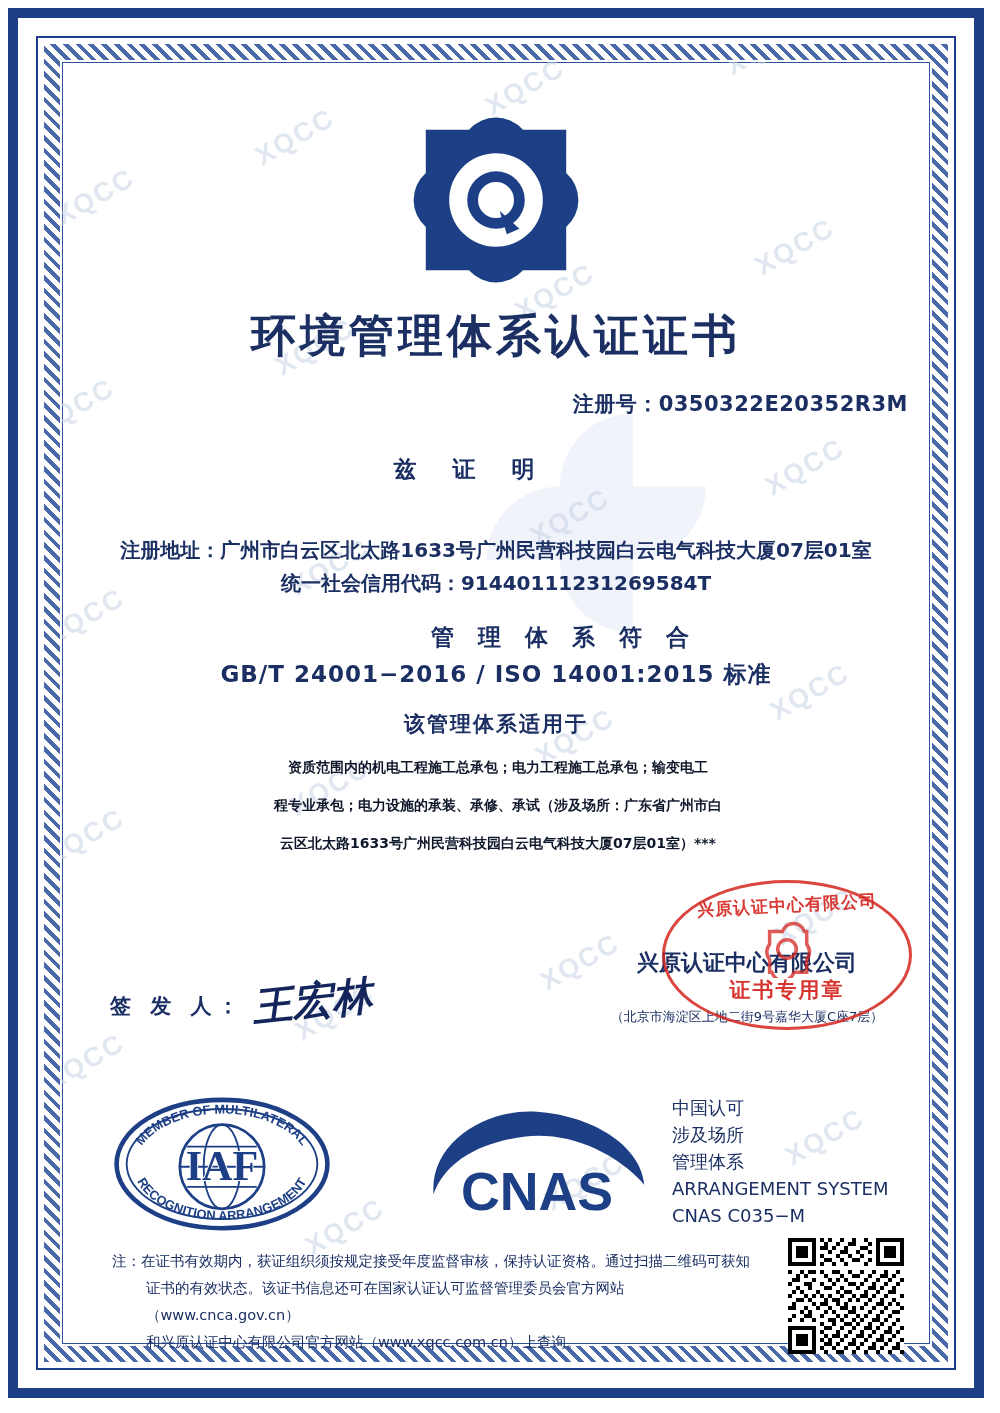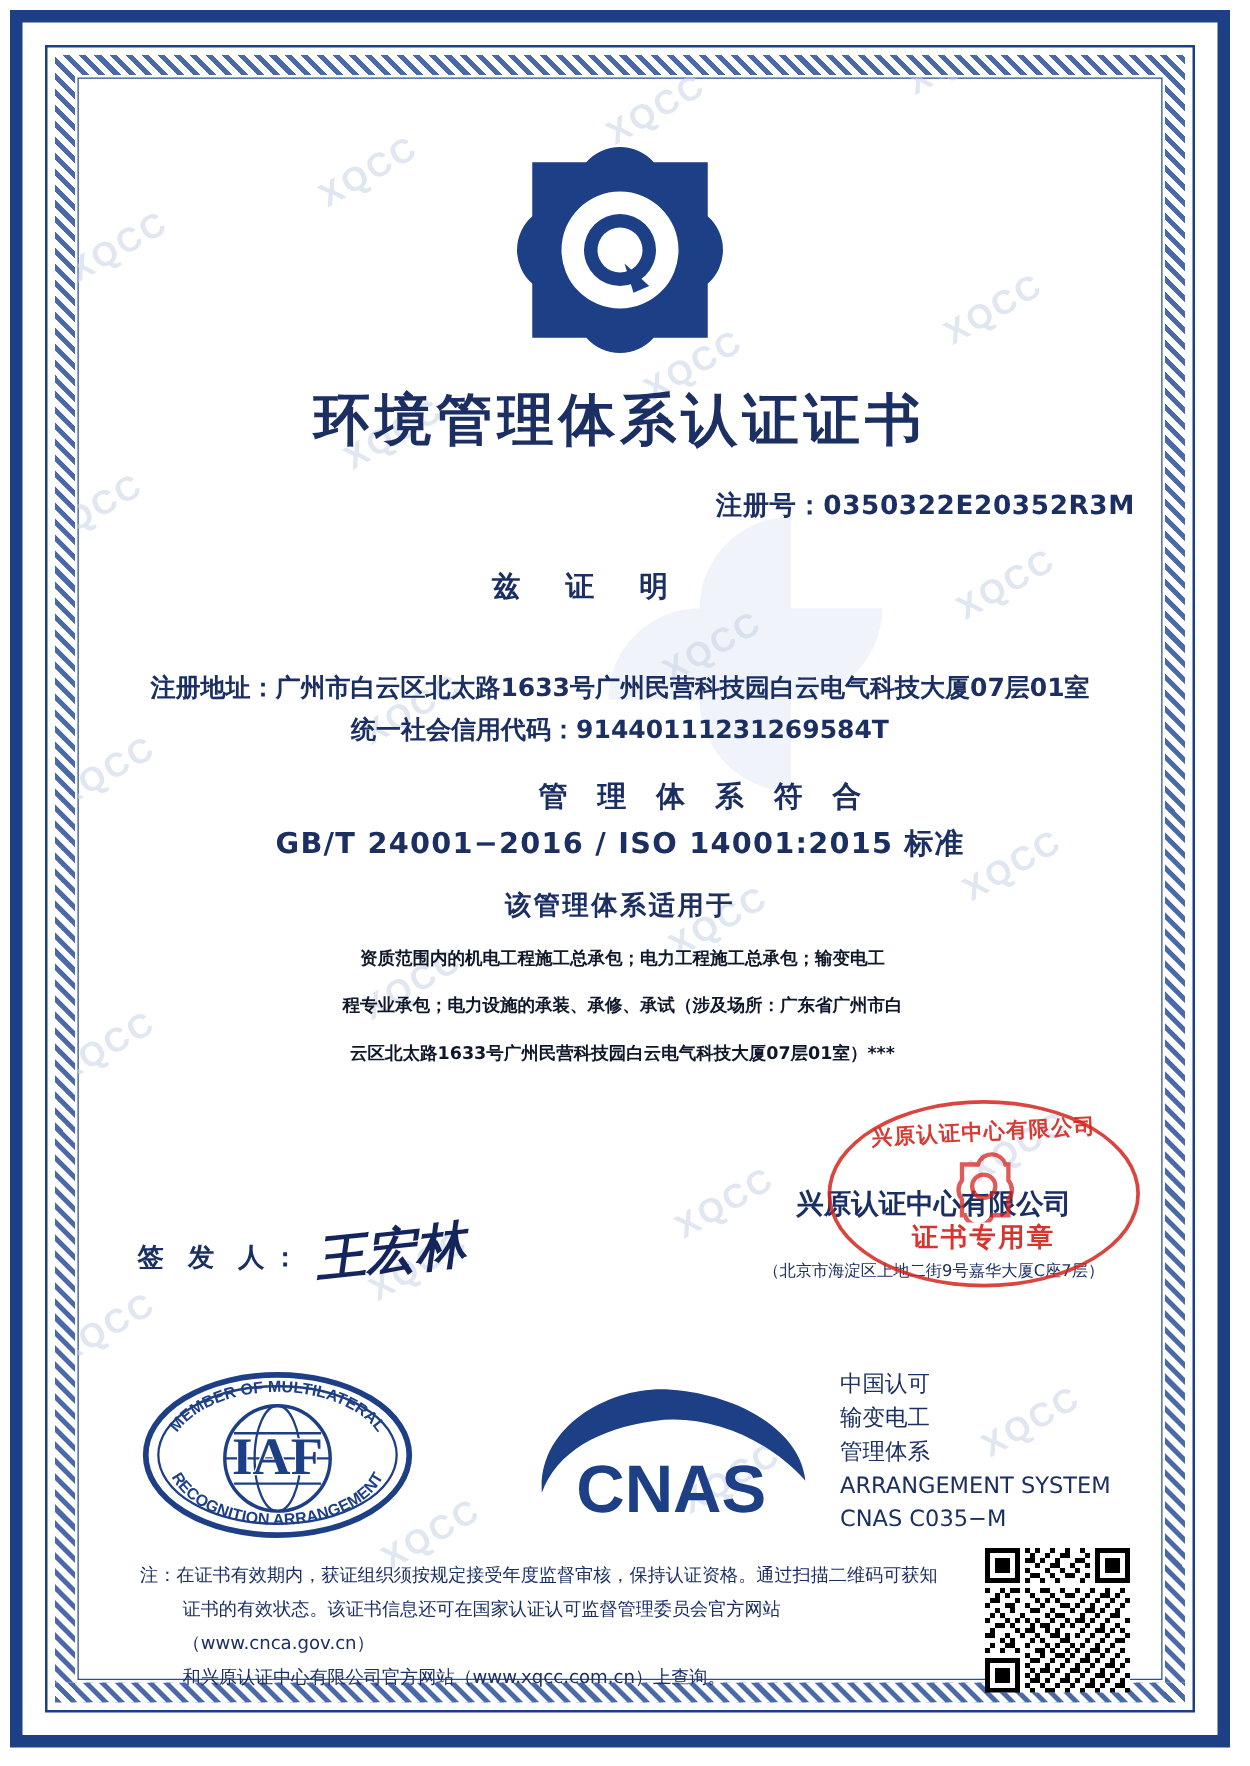--- a/index.html
+++ b/index.html
@@ -453,21 +453,21 @@
 
     <div class="cnas">
       <svg viewBox="0 0 240 130" width="230" height="125" aria-hidden="true">
         <path d="M12 96 C 8 40, 70 6, 120 10 C 176 14, 228 44, 232 86 C 200 50, 150 30, 106 36 C 60 42, 24 62, 12 96 Z" fill="#1d3f86"></path>
         <text x="120" y="112" text-anchor="middle" font-family="Liberation Sans, sans-serif" font-size="56" font-weight="bold" fill="#1d3f86">CNAS</text>
       </svg>
     </div>
 
     <div class="cnas-text">
       <div>中国认可</div>
-      <div>输变电工</div>
+      <div>涉及场所</div>
       <div>管理体系</div>
       <div>ARRANGEMENT SYSTEM</div>
       <div>CNAS C035−M</div>
     </div>
 
     <div class="note">
       <div>注：在证书有效期内，获证组织须按规定接受年度监督审核，保持认证资格。通过扫描二维码可获知</div>
       <div class="note-indent">证书的有效状态。该证书信息还可在国家认证认可监督管理委员会官方网站（www.cnca.gov.cn）</div>
       <div class="note-indent">和兴原认证中心有限公司官方网站（www.xqcc.com.cn）上查询。</div>
     </div>

